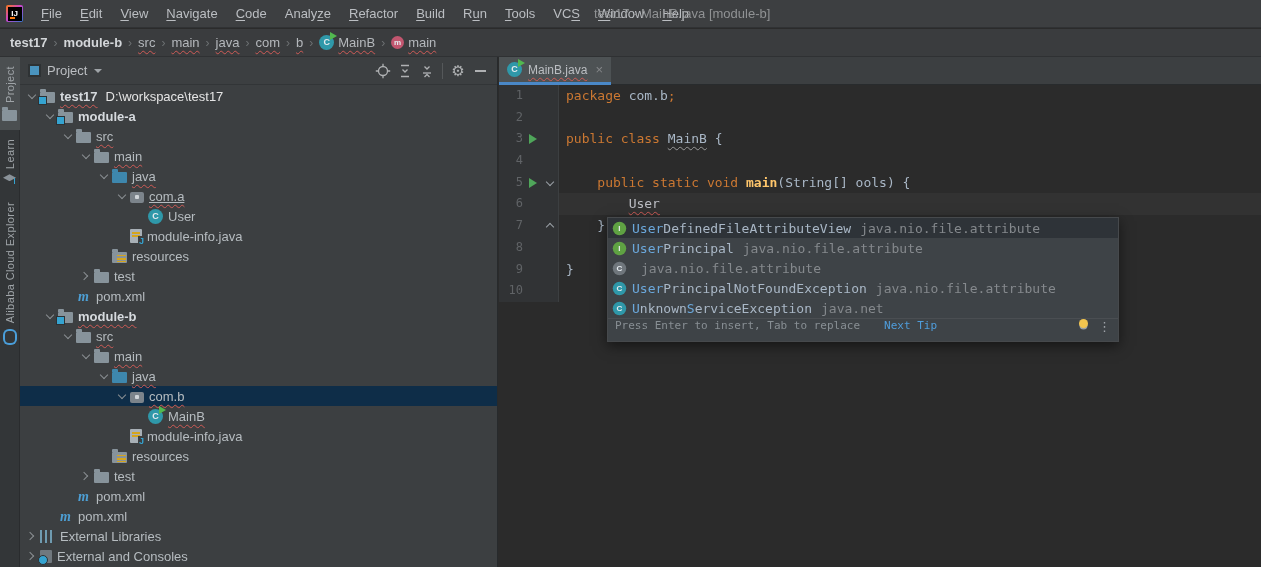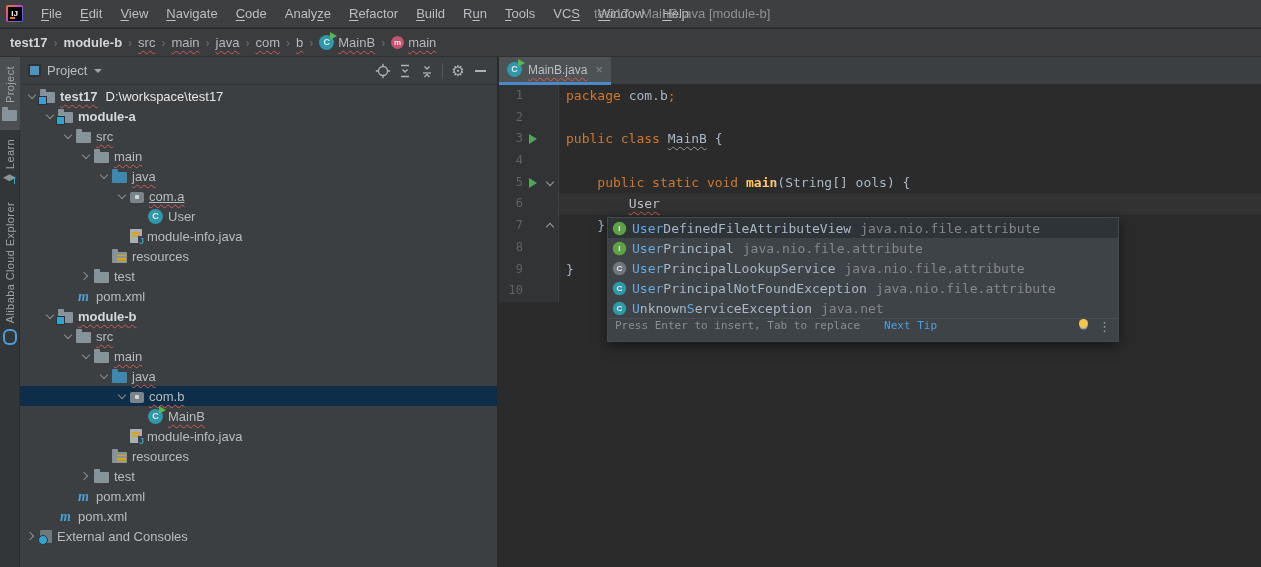--- a/index.html
+++ b/index.html
@@ -397,20 +397,27 @@
         </div>
         <div class="trow" style="padding-left: 22px;">
           <span class="tchev"></span>
           <span class="icon i-maven">m</span>
           <span class="tlabel">pom.xml</span>
         </div>
         <div class="trow" style="padding-left: 4px;">
           <span class="tchev">
             <i class="closed"></i>
           </span>
+          <span class="icon i-libraries"></span>
+          <span class="tlabel">External Libraries</span>
+        </div>
+        <div class="trow" style="padding-left: 4px;">
+          <span class="tchev">
+            <i class="closed"></i>
+          </span>
           <span class="icon i-scratches"></span>
           <span class="tlabel">External and Consoles</span>
         </div>
       </div>
   </div>
 
   <div class="editor">
     <div class="tabbar">
         <div class="etab">
           <span class="icon i-class-run">C</span>
@@ -507,21 +514,21 @@
               <span class="gf"></span>
             </div>
             <span class="cc"></span>
           </div>
         </div>
 
       <div class="popup">
         <div class="pitems">
             <div class="prow sel"><span class="icon i-interface">I</span><span class="pname"><span class="hl">User</span><span>DefinedFileAttributeView</span></span><span class="ppkg">java.nio.file.attribute</span></div>
             <div class="prow"><span class="icon i-interface">I</span><span class="pname"><span class="hl">User</span><span>Principal</span></span><span class="ppkg">java.nio.file.attribute</span></div>
-            <div class="prow"><span class="icon i-class-gray">C</span><span class="pname"><span class="hl">User</span><span>PrincipalLookupService</span></span><span class="ppkg">java.nio.file.attribute</span></div>
+            <div class="prow"><span class="icon i-class-gray">C</span><span class="ppkg">java.nio.file.attribute</span></div>
             <div class="prow"><span class="icon i-class">C</span><span class="pname"><span class="hl">User</span><span>PrincipalNotFoundException</span></span><span class="ppkg">java.nio.file.attribute</span></div>
             <div class="prow"><span class="icon i-class">C</span><span class="pname"><span class="hl">U</span><span>nknown</span><span class="hl">S</span><span>erviceException</span></span><span class="ppkg">java.net</span></div>
           </div>
         <div class="pfoot">
           <span>Press Enter to insert, Tab to replace</span>
           <span class="ntip">Next Tip</span>
           <span class="spacer"></span>
           <span class="bulb"></span>
           <span class="kebab">⋮</span>
         </div>

